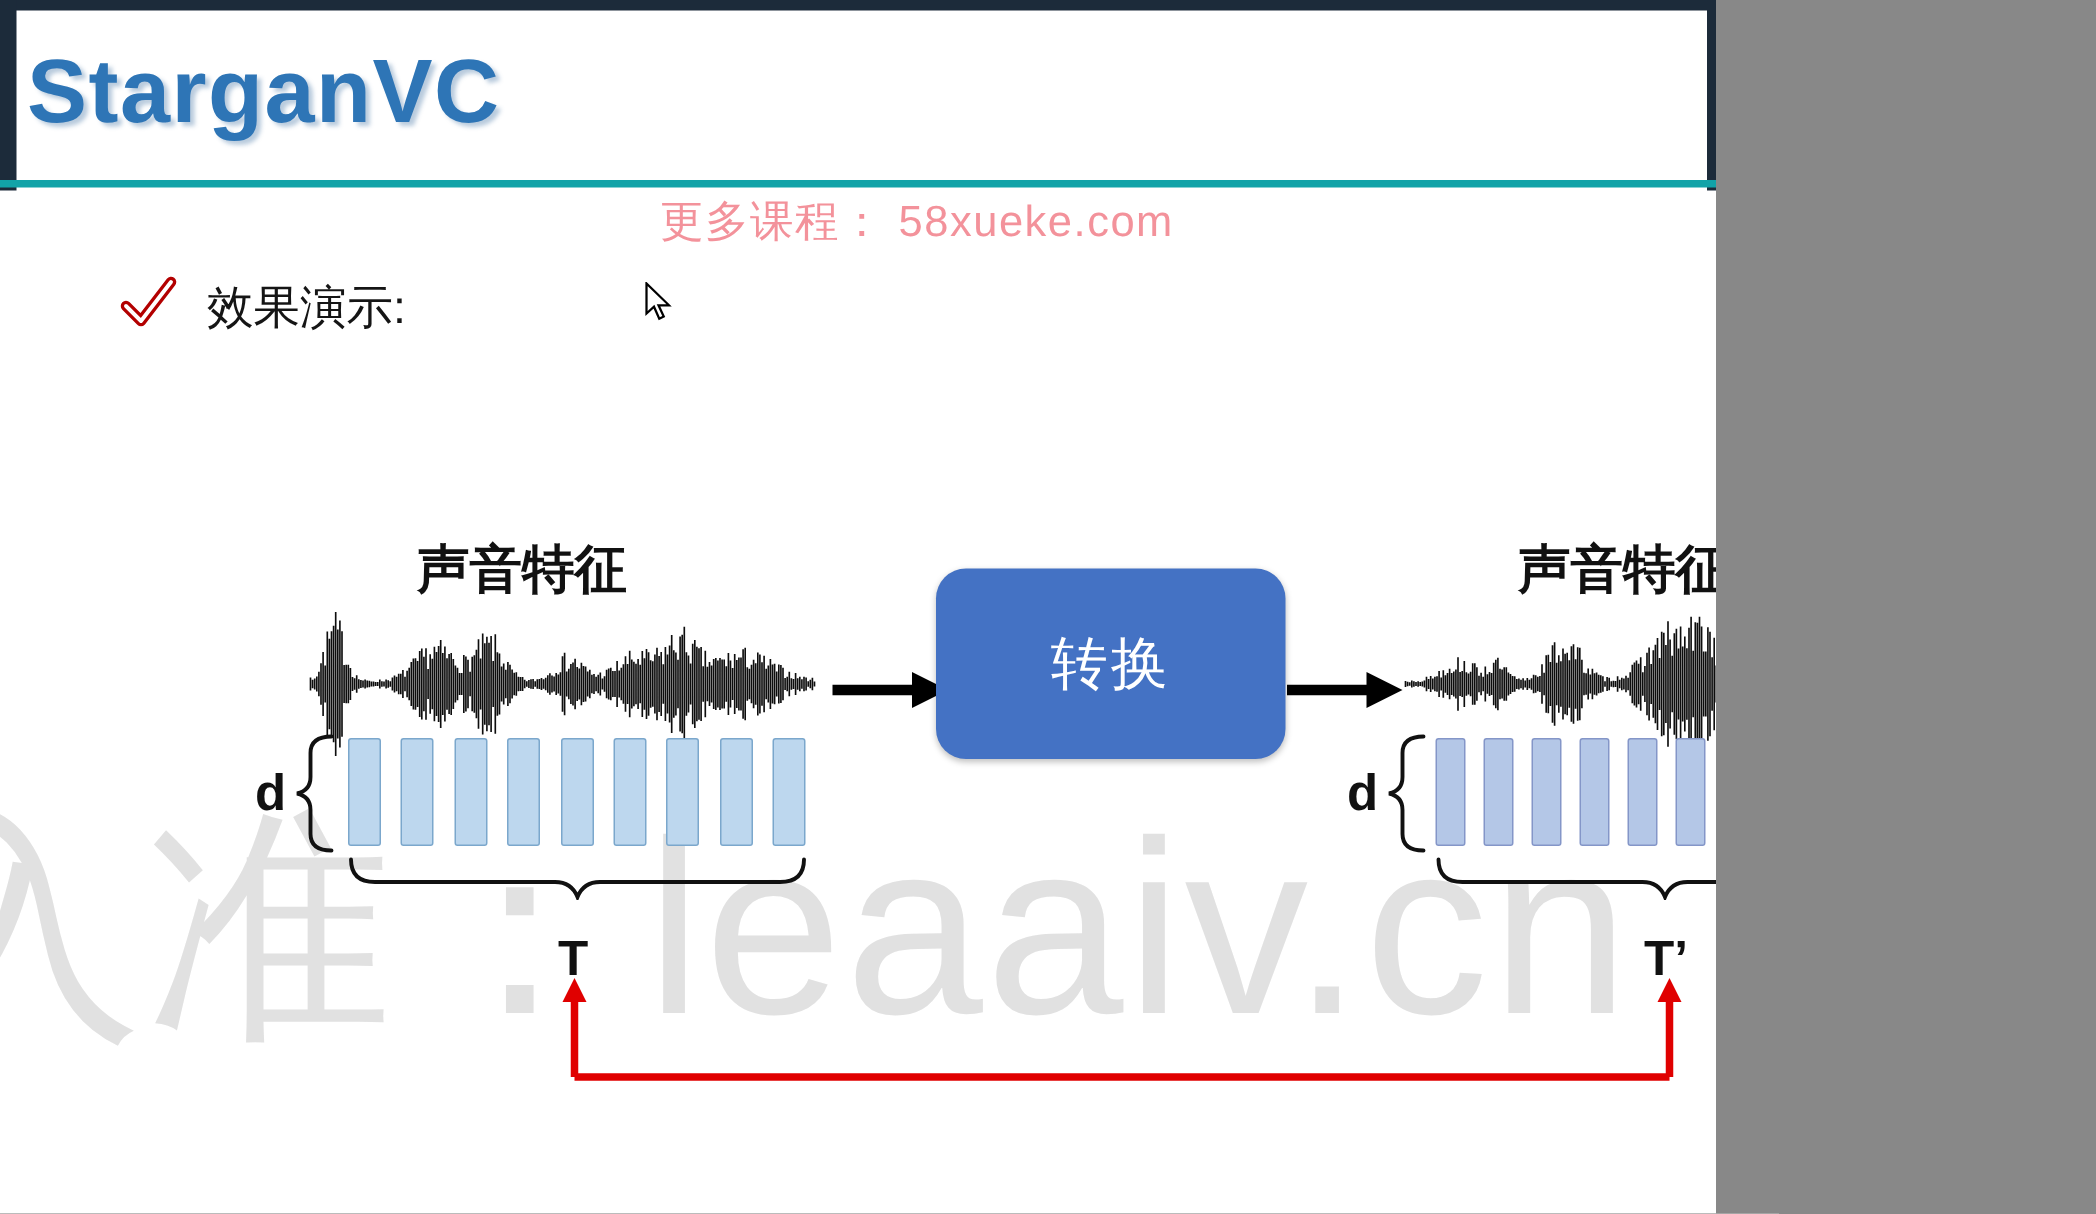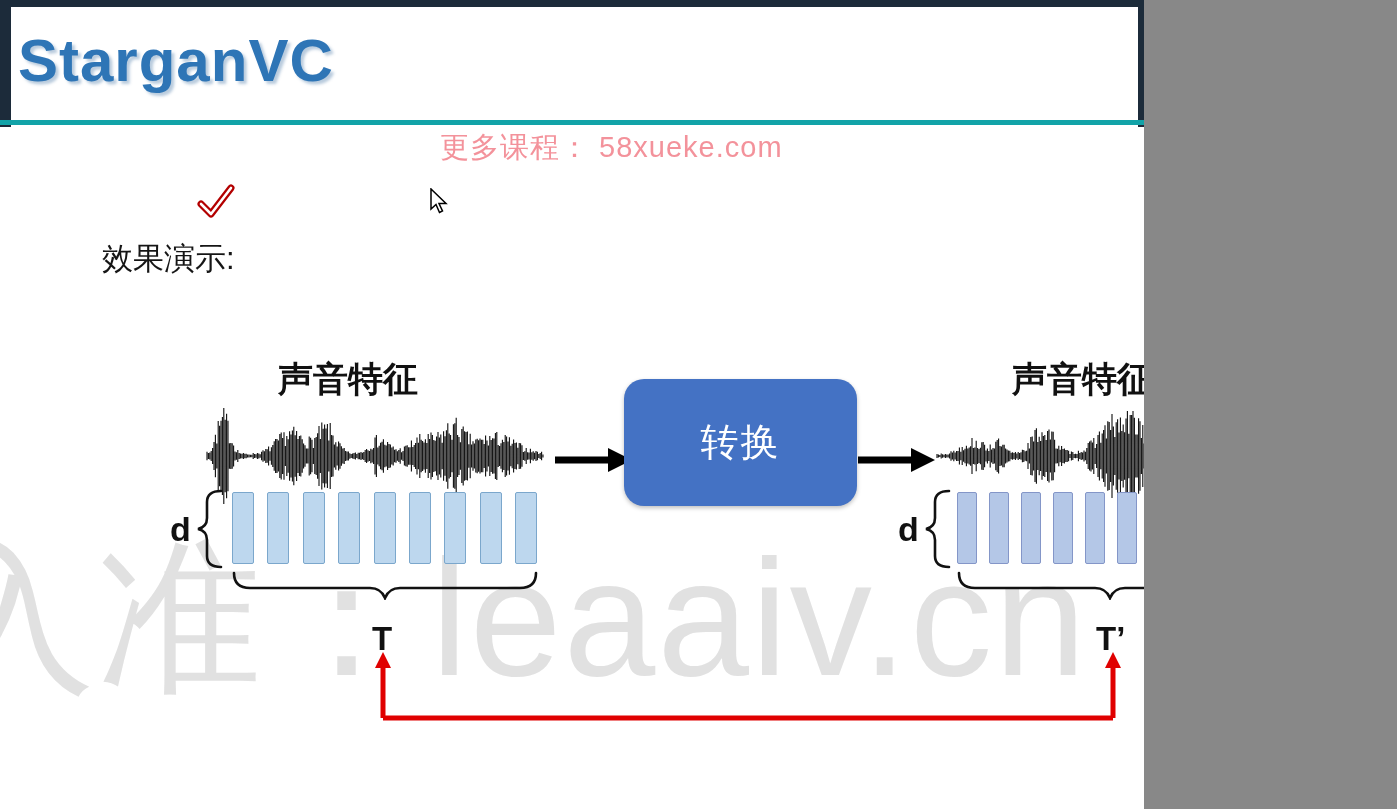--- a/index.html
+++ b/index.html
@@ -23,21 +23,21 @@
     position:absolute;left:408px;top:128px;font-size:29px;color:#F2808A;
     opacity:0.85;letter-spacing:1px;white-space:nowrap;margin-left:32px;
   }
 
   .big-watermark{
     position:absolute;left:-70px;top:536px;font-size:165px;line-height:1;
     color:#DADADA;opacity:0.8;white-space:nowrap;letter-spacing:2px;z-index:1;
     font-weight:400;
   }
 
-  .bullet-row{position:absolute;left:102px;top:184px;display:flex;align-items:flex-end;gap:20px;z-index:2;flex-direction:column;}
+  .bullet-row{position:absolute;left:80px;top:184px;display:flex;align-items:flex-start;gap:20px;z-index:2;}
   .bullet-text{font-size:31px;color:#151515;}
 
   .cursor{position:absolute;left:430px;top:188px;z-index:6;}
 
   .diagram{position:absolute;left:0;top:0;width:100%;height:100%;z-index:2;padding-left:24px;}
 
   .feature-label{position:absolute;font-size:35px;font-weight:bold;color:#111;white-space:nowrap;}
   .feature-label.left{left:278px;top:356px;}
   .feature-label.right{left:1012px;top:356px;}
 

